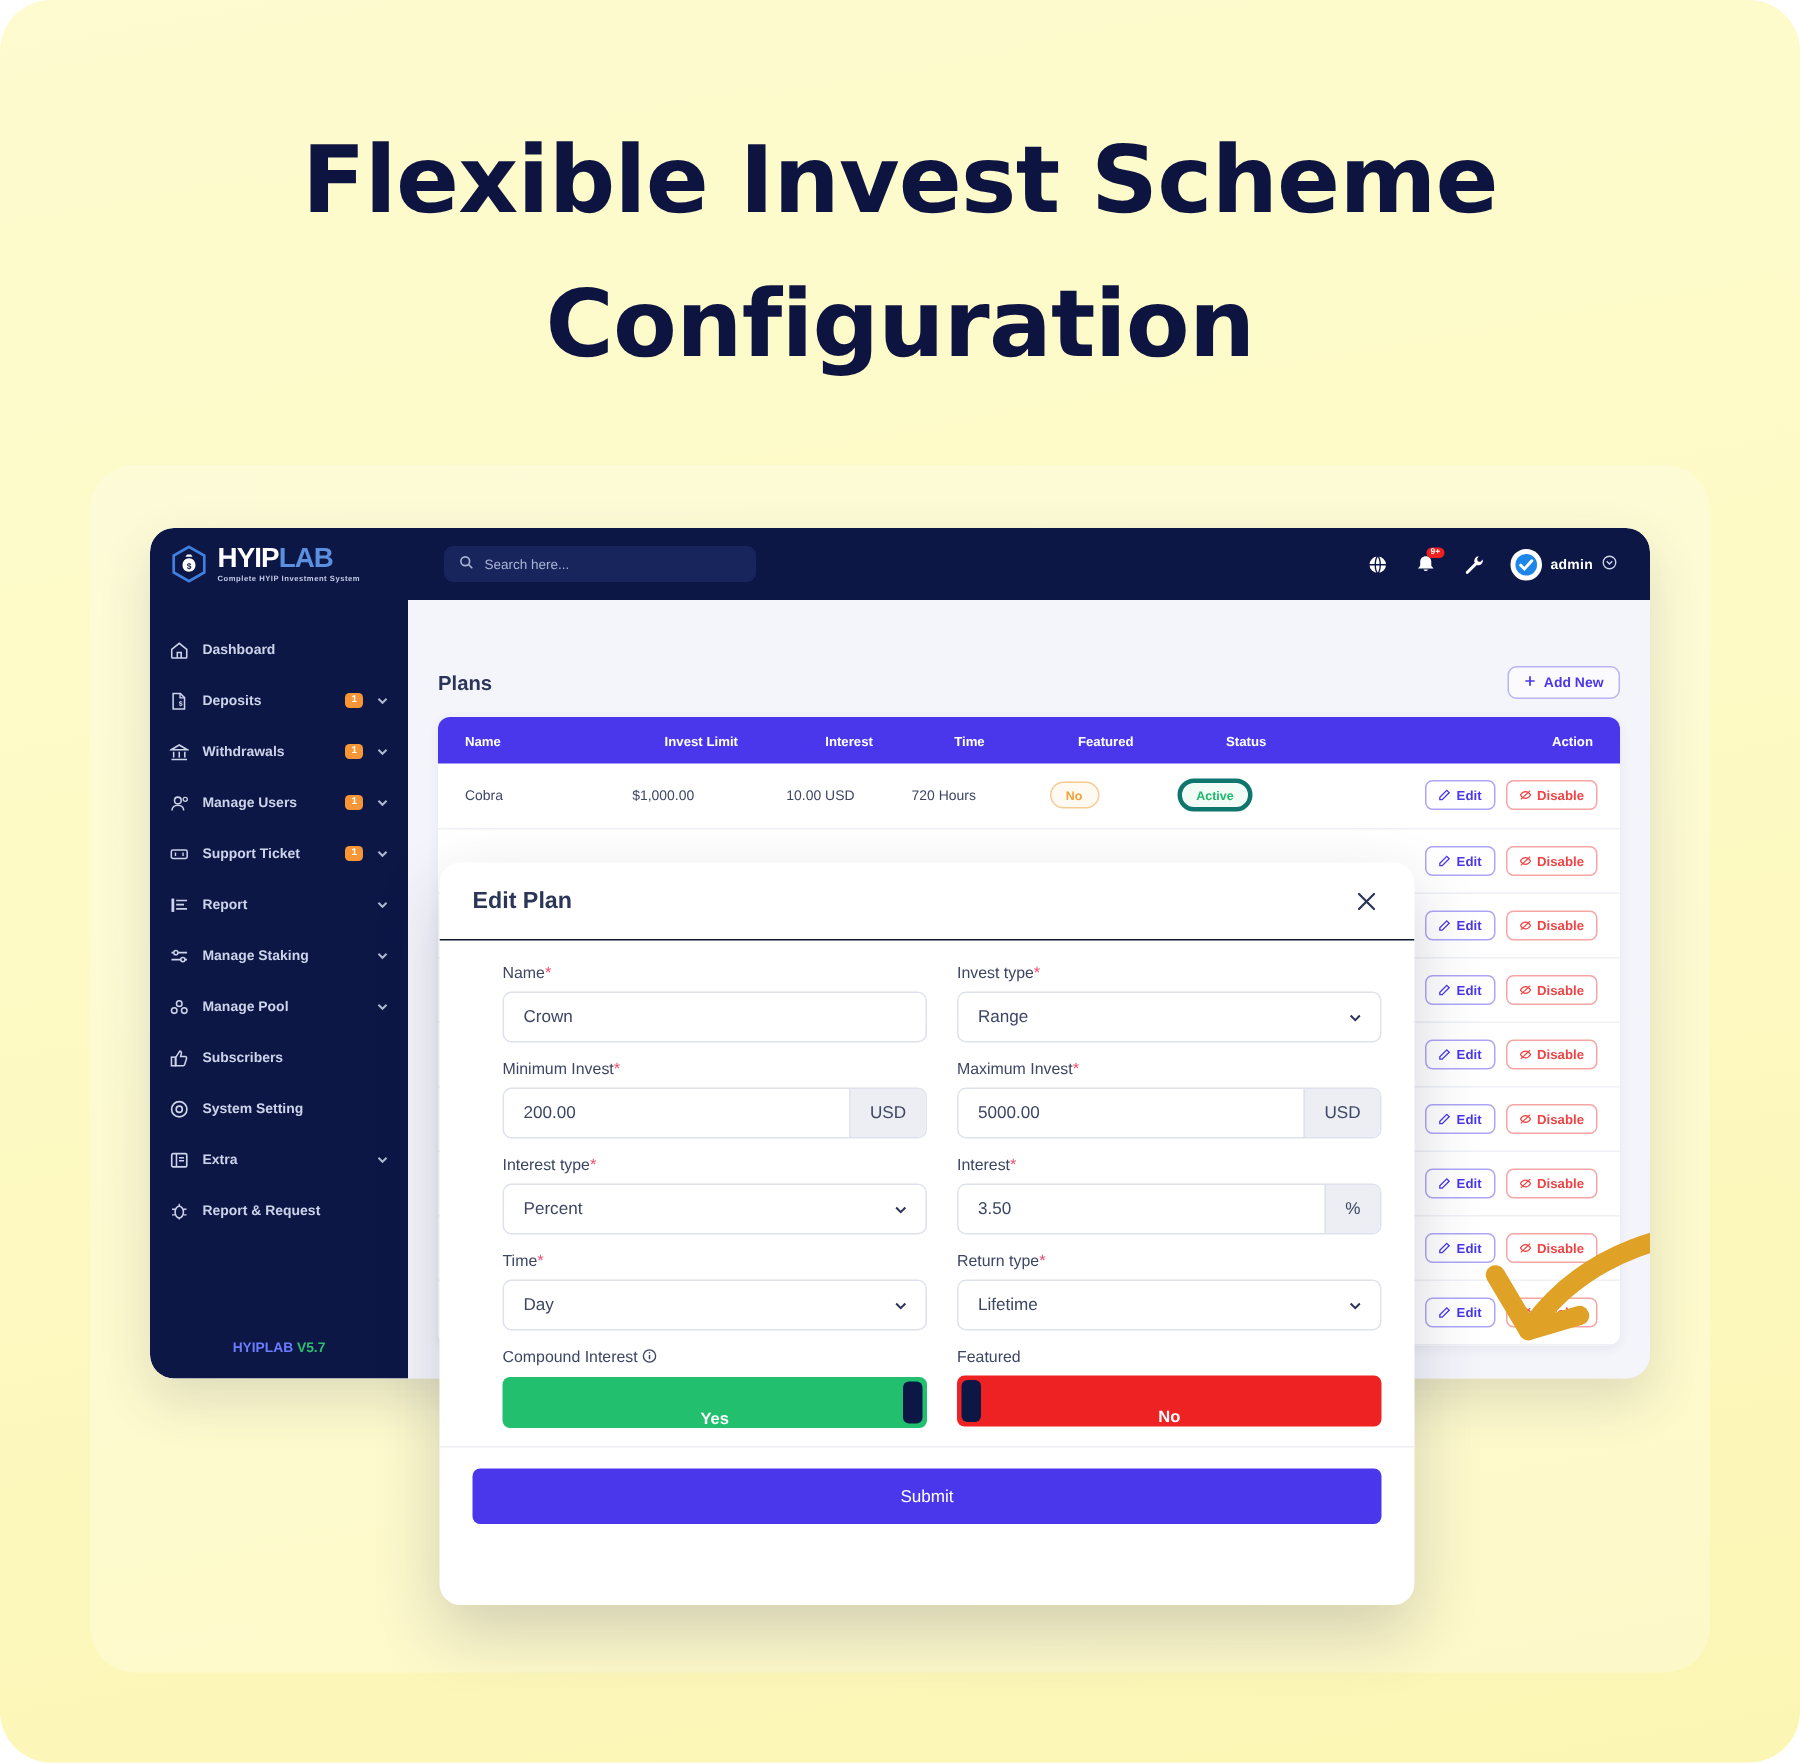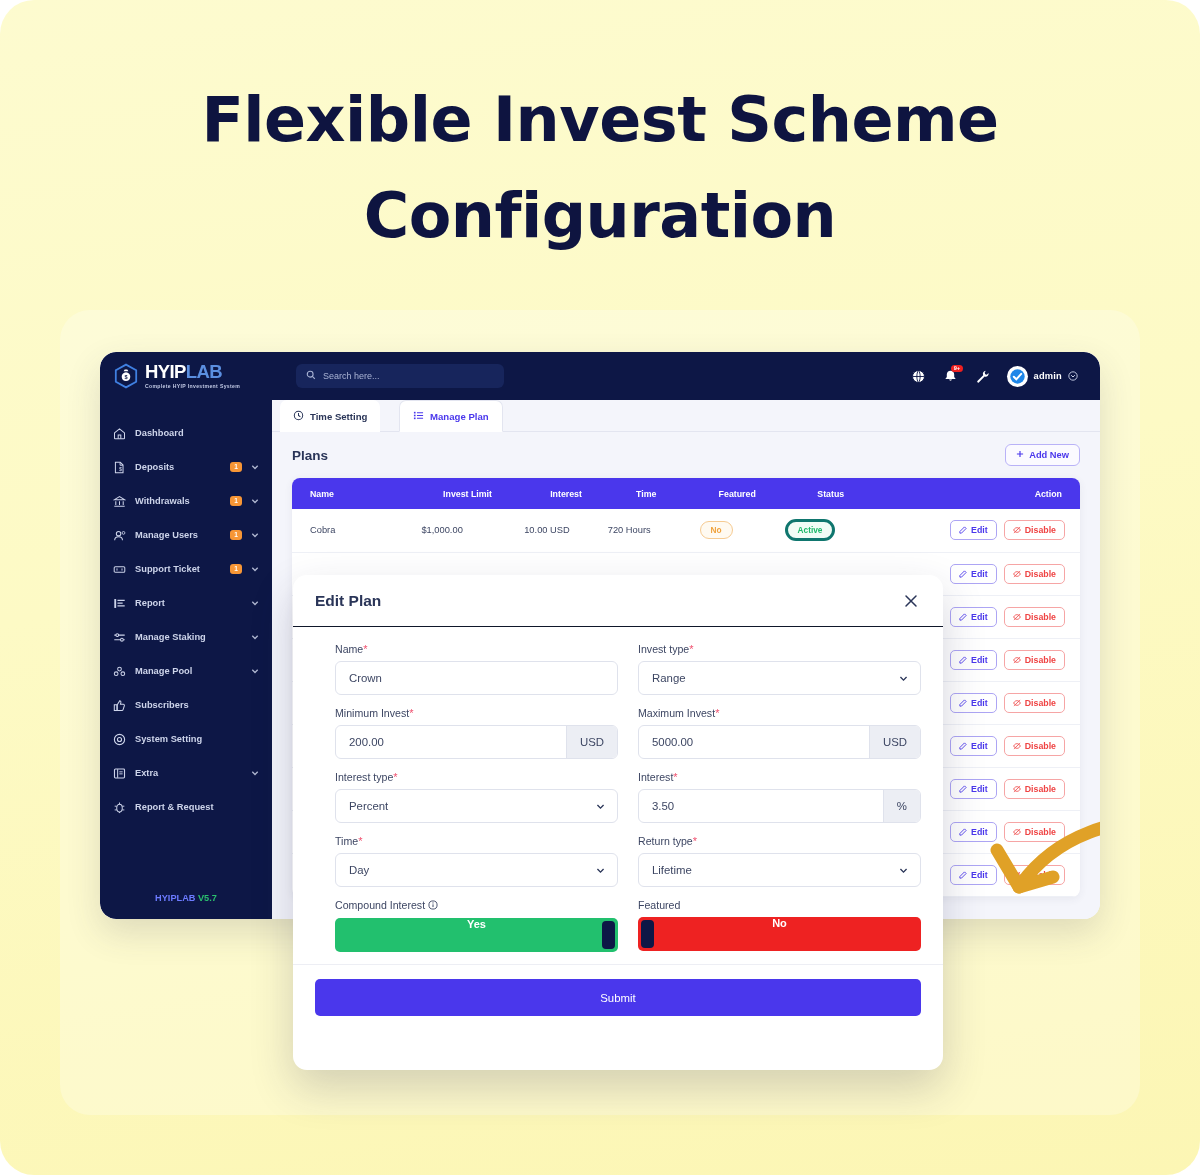--- a/index.html
+++ b/index.html
@@ -179,21 +179,21 @@
     height:34px; border:1px solid #dfe2ec; border-radius:6px; background:#fff;
     display:flex; align-items:center; overflow:hidden;
   }
   .fctl .val { flex:1 1 auto; padding:0 13px; font-size:11.4px; color:#3d4663; }
   .fctl .unit {
     flex:0 0 auto; align-self:stretch; display:flex; align-items:center; padding:0 13px;
     background:#eceef4; color:#3d4663; font-size:11.4px; border-left:1px solid #dfe2ec;
   }
   .fctl .caret { flex:0 0 auto; padding:0 12px; display:flex; align-items:center; }
   .toggle {
-    height:34px; border-radius:5px; position:relative; display:flex; align-items:flex-start;
+    height:34px; border-radius:5px; position:relative; display:flex; align-items:flex-end;
     justify-content:center; color:#fff; font-size:11px; font-weight:bold; cursor:pointer; overflow:hidden;
   }
   .toggle.yes { background:#22c06e; }
   .toggle.no  { background:#ee2222; }
   .knob { position:absolute; top:3px; bottom:3px; width:13px; border-radius:4px; background:#0d1746; }
   .toggle.yes .knob { right:3px; }
   .toggle.no  .knob { left:3px; }
   #mfoot { padding:14px 22px 20px 22px; border-top:1px solid #edeef4; margin-top:6px; }
   #submit {
     width:100%; height:37px; background:#4a37ec; color:#fff; border:none; border-radius:5px;
@@ -432,39 +432,20 @@
           </span>
           <span class="an">admin</span>
           <span><svg width="10" height="10" viewBox="0 0 11 11">
                 <circle cx="5.5" cy="5.5" r="4.6" fill="none" stroke="#cdd4ea" stroke-width="1"></circle>
                 <path d="M3.5 4.6 5.5 6.6 7.5 4.6" fill="none" stroke="#cdd4ea" stroke-width="1.1"></path>
               </svg></span>
         </div>
       </div>
     </div>
 
-    <div id="tabs">
-      <div class="strip"></div>
-      <div class="tab t1">
-        <span><svg viewBox="0 0 12 12">
-              <circle cx="6" cy="6" r="4.6" fill="none" stroke="#2a3558" stroke-width="1.1"></circle>
-              <path d="M6 3.4V6l2 1.4" fill="none" stroke="#2a3558" stroke-width="1.1"></path>
-            </svg></span>
-        <span>Time Setting</span>
-      </div>
-      <div class="tab t2">
-        <span><svg viewBox="0 0 12 12">
-              <rect x="1" y="2" width="1.8" height="1.8" fill="#4a37ec"></rect>
-              <rect x="1" y="5.1" width="1.8" height="1.8" fill="#4a37ec"></rect>
-              <rect x="1" y="8.2" width="1.8" height="1.8" fill="#4a37ec"></rect>
-              <path d="M4.3 2.9h6.7M4.3 6h6.7M4.3 9.1h6.7" stroke="#4a37ec" stroke-width="1.1"></path>
-            </svg></span>
-        <span>Manage Plan</span>
-      </div>
-    </div>
 
     <div id="content">
       <div id="plansrow">
         <div id="planstitle">Plans</div>
         <div id="addnew">
           <span><svg width="8" height="8" viewBox="0 0 9 9">
                 <path d="M4.5 1v7M1 4.5h7" stroke="#4a37ec" stroke-width="1.3"></path>
               </svg></span>
           <span>Add New</span>
         </div>

